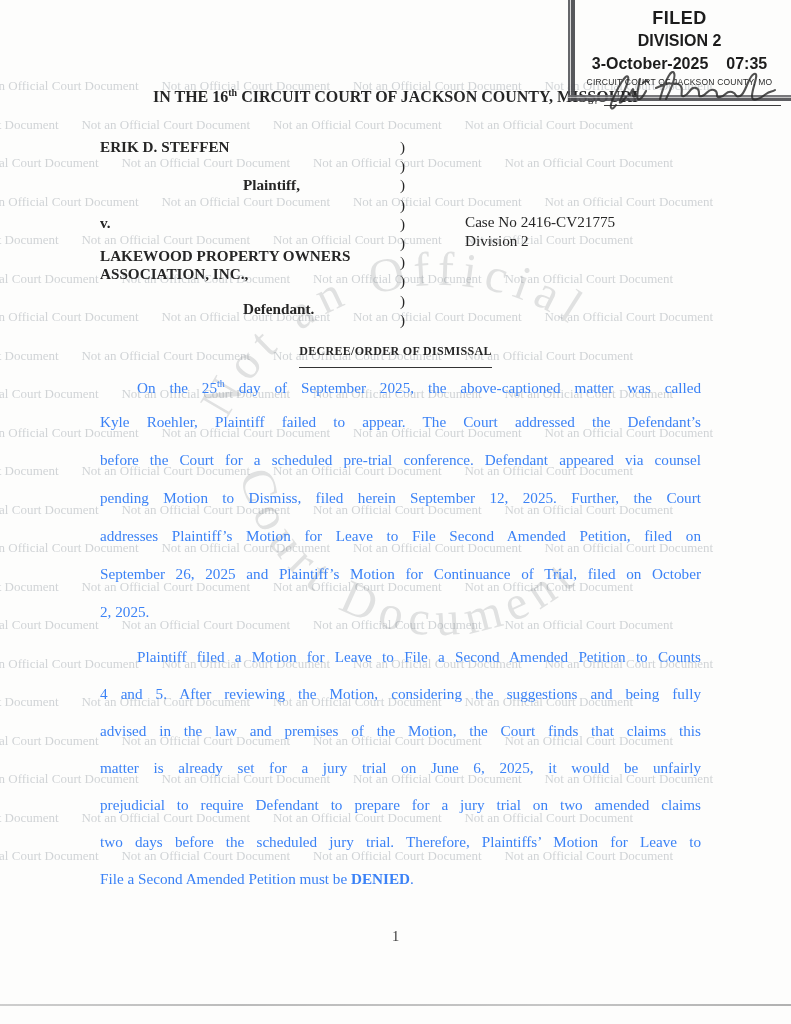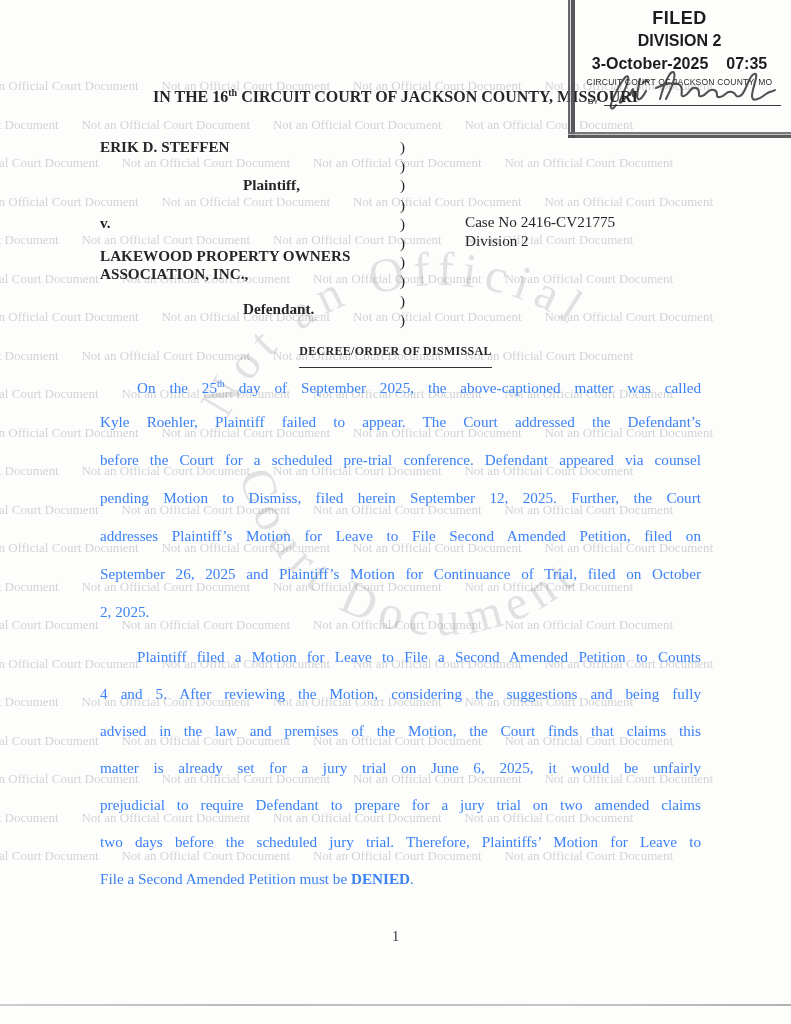--- a/index.html
+++ b/index.html
@@ -9,21 +9,21 @@
   
   .wm-tile{position:absolute;left:0;top:78px;width:100%;z-index:0;
            font-family:"Liberation Serif", serif;font-size:13px;color:#9aa1a8;
            opacity:.45;white-space:nowrap;pointer-events:none;}
   .wm-tile .wm-row{height:38.5px;line-height:16px;overflow:visible;}
   .wm-arc{position:absolute;left:0;top:0;z-index:0;pointer-events:none;}
   .wm-arc text{font-family:"Liberation Serif", serif;font-size:48px;letter-spacing:8px;
                fill:rgba(110,115,122,0.20);}
 
   
-  .stamp{position:absolute;top:0;right:0;width:223px;height:138px;z-index:3;
+  .stamp{position:absolute;top:0;right:0;width:223px;height:101px;z-index:3;
          font-family:"Liberation Sans", sans-serif;color:#1c1c1c;text-align:center;}
   .stamp-left-bar{position:absolute;left:0;top:0;bottom:0;width:7px;
          background:linear-gradient(90deg,#55565a 0 2px,#d8d8d8 2px 3px,#45464a 3px 7px);opacity:.9;}
   .stamp-bottom-bar{position:absolute;left:0;right:0;bottom:0;height:6px;
          background:linear-gradient(180deg,#6a6a6e 0 2px,#bdbdbd 2px 3px,#4c4c50 3px 6px);opacity:.9;}
   .stamp-filed{margin-top:8px;font-size:18px;font-weight:bold;letter-spacing:.5px;}
   .stamp-division{margin-top:3px;font-size:16px;font-weight:bold;}
   .stamp-datetime{margin-top:5px;font-size:16px;font-weight:bold;}
   .stamp-time{margin-left:18px;}
   .stamp-court{margin-top:4px;font-size:8.5px;letter-spacing:.2px;color:#2a2a2a;}

